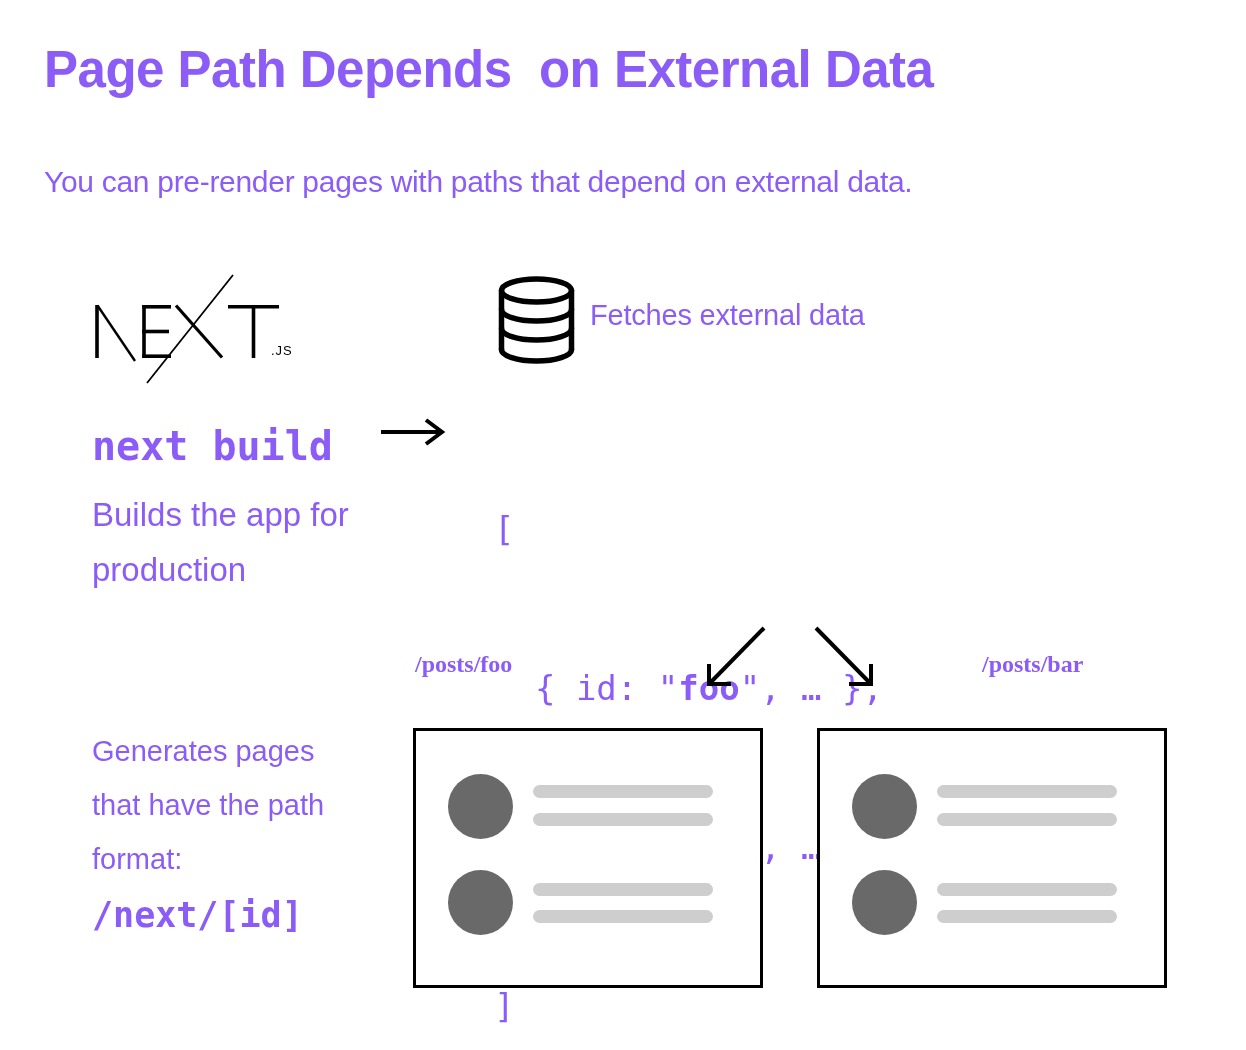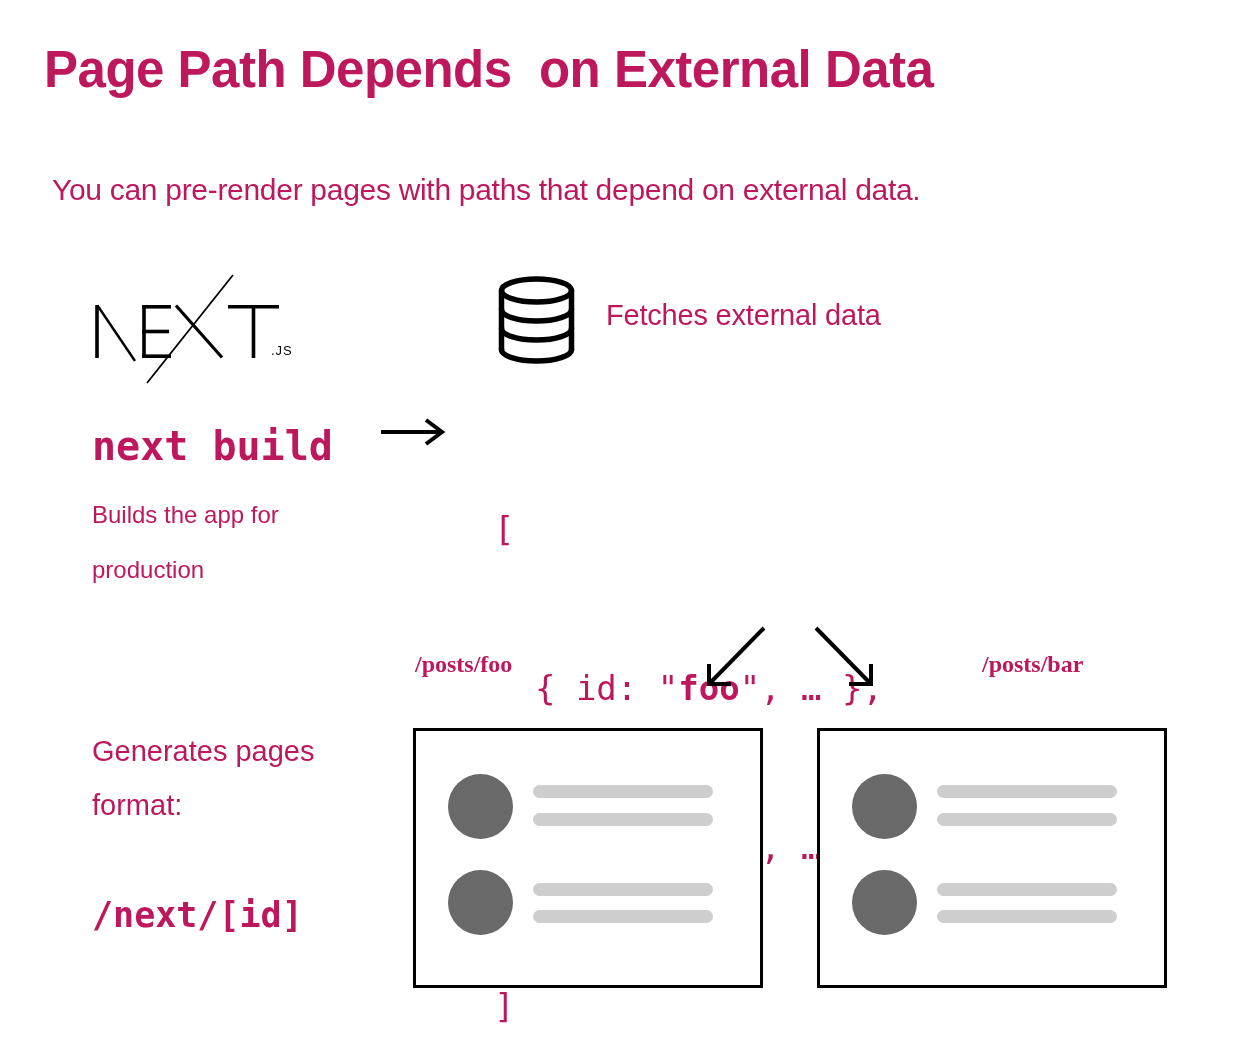--- a/index.html
+++ b/index.html
@@ -1,40 +1,40 @@
 <!DOCTYPE html>
 <html><head>
 <meta charset="utf-8">
 <style>
   html,body{margin:0;padding:0;background:#fff;}
   .canvas{
     position:relative;width:1246px;height:1050px;background:#ffffff;
-    font-family:"Liberation Sans",sans-serif;color:#be185d;overflow:hidden;border-radius:31px;
+    font-family:"Liberation Sans",sans-serif;color:#8b5cf6;overflow:hidden;border-radius:31px;
   }
   .title{
     position:absolute;left:44px;top:40px;margin:0;
     font-size:51px;font-weight:bold;letter-spacing:-0.5px;line-height:60px;
     white-space:pre-wrap;
   }
   .subtitle{
-    position:absolute;left:44px;top:162px;margin:8px;
+    position:absolute;left:44px;top:162px;margin:0;
     font-size:30px;letter-spacing:-0.3px;line-height:40px;white-space:pre;
   }
   .nextjs-logo{position:absolute;left:88px;top:268px;width:205px;height:125px;}
   .nextjs-logo .stroke{stroke:#000;fill:none;}
   .logo-js{font-family:"Liberation Sans",sans-serif;font-size:13px;letter-spacing:1px;fill:#000;font-weight:500;}
   .mono{font-family:"DejaVu Sans Mono","Liberation Mono",monospace;}
   .next-build{
     position:absolute;left:92px;top:423px;
     font-size:40px;font-weight:bold;line-height:46px;white-space:pre;
   }
   .arrow-right-svg{position:absolute;left:379px;top:417px;width:70px;height:30px;}
-  .builds-text{position:absolute;left:92px;top:487px;font-size:24px;line-height:55px;}
+  .builds-text{position:absolute;left:92px;top:487px;font-size:33px;line-height:55px;}
   .db-icon{position:absolute;left:496px;top:276px;width:81px;height:88px;}
-  .fetches{position:absolute;left:606px;top:299px;font-size:29px;letter-spacing:-0.2px;white-space:pre;}
+  .fetches{position:absolute;left:590px;top:299px;font-size:29px;letter-spacing:-0.2px;white-space:pre;}
   .code{
     position:absolute;left:494px;top:397px;
     font-size:34px;line-height:53px;white-space:pre;
   }
   .code strong{font-weight:bold;}
   .down-arrows{position:absolute;left:690px;top:622px;width:200px;height:72px;}
   .path-label{
     position:absolute;top:643px;font-size:24px;font-weight:bold;line-height:42px;white-space:pre;font-family:Liberation Serif, serif;
   }
   .path-foo{left:415px;}
@@ -147,17 +147,18 @@
     <div class="avatar a1"></div>
     <div class="ph-bar b1"></div>
     <div class="ph-bar b2"></div>
     <div class="avatar a2"></div>
     <div class="ph-bar b3"></div>
     <div class="ph-bar b4"></div>
   </div>
 
   <div class="generates">
     <div>Generates pages</div>
+    <div>that have the path</div>
     <div>format:</div>
   </div>
   <div class="path-format mono">/next/[id]</div>
 
 </div>
 
 </body></html>

